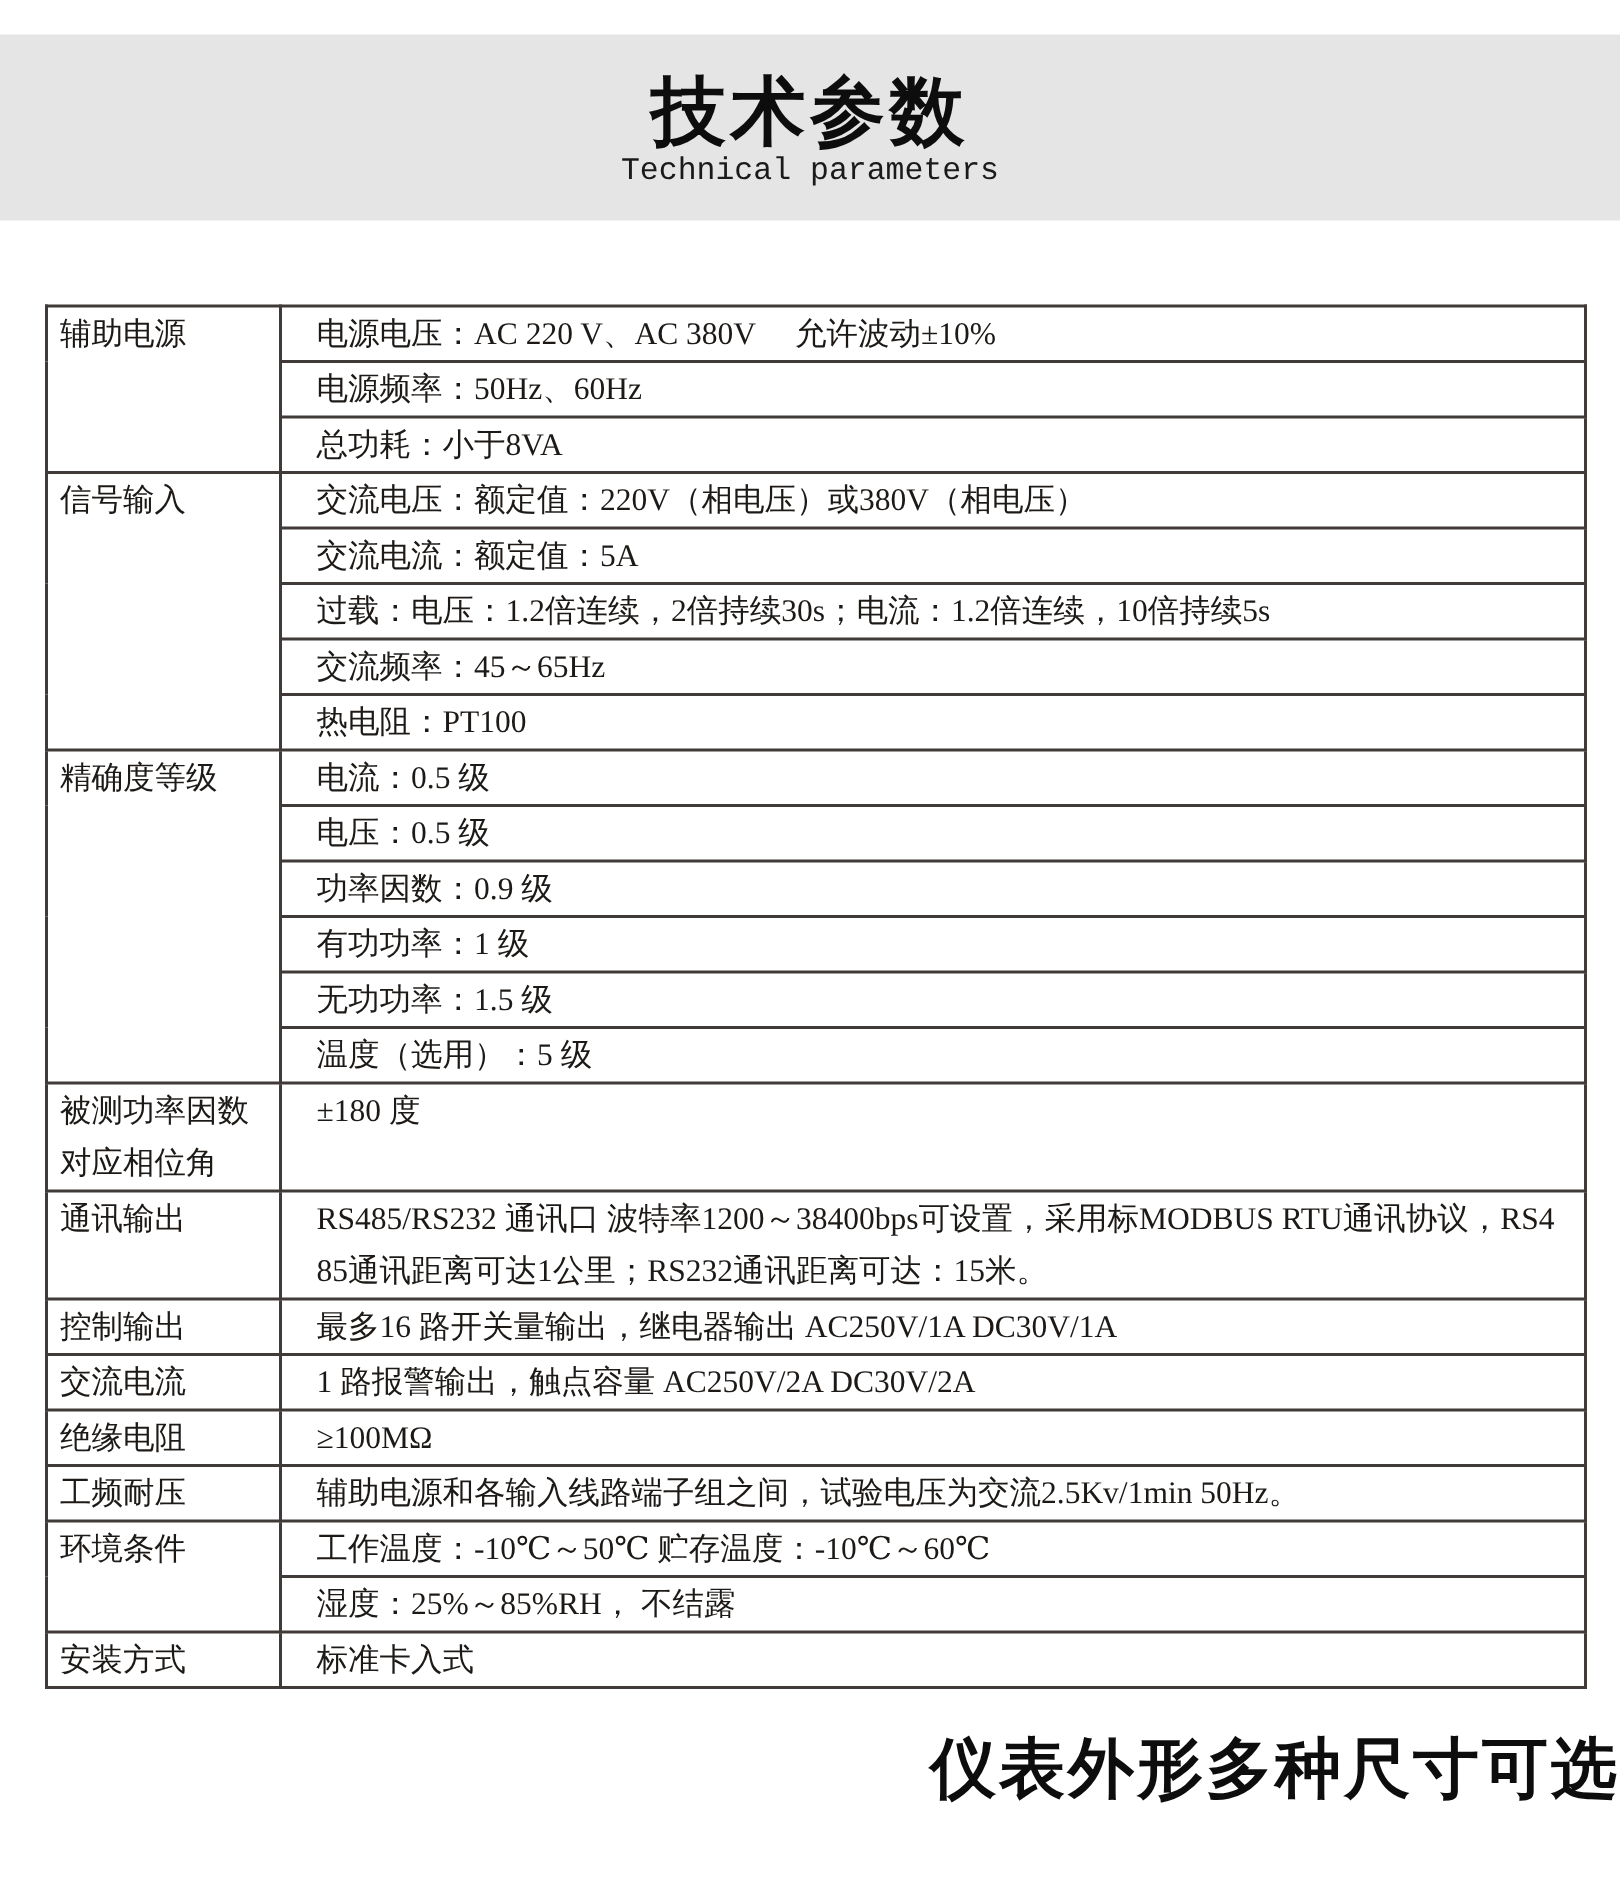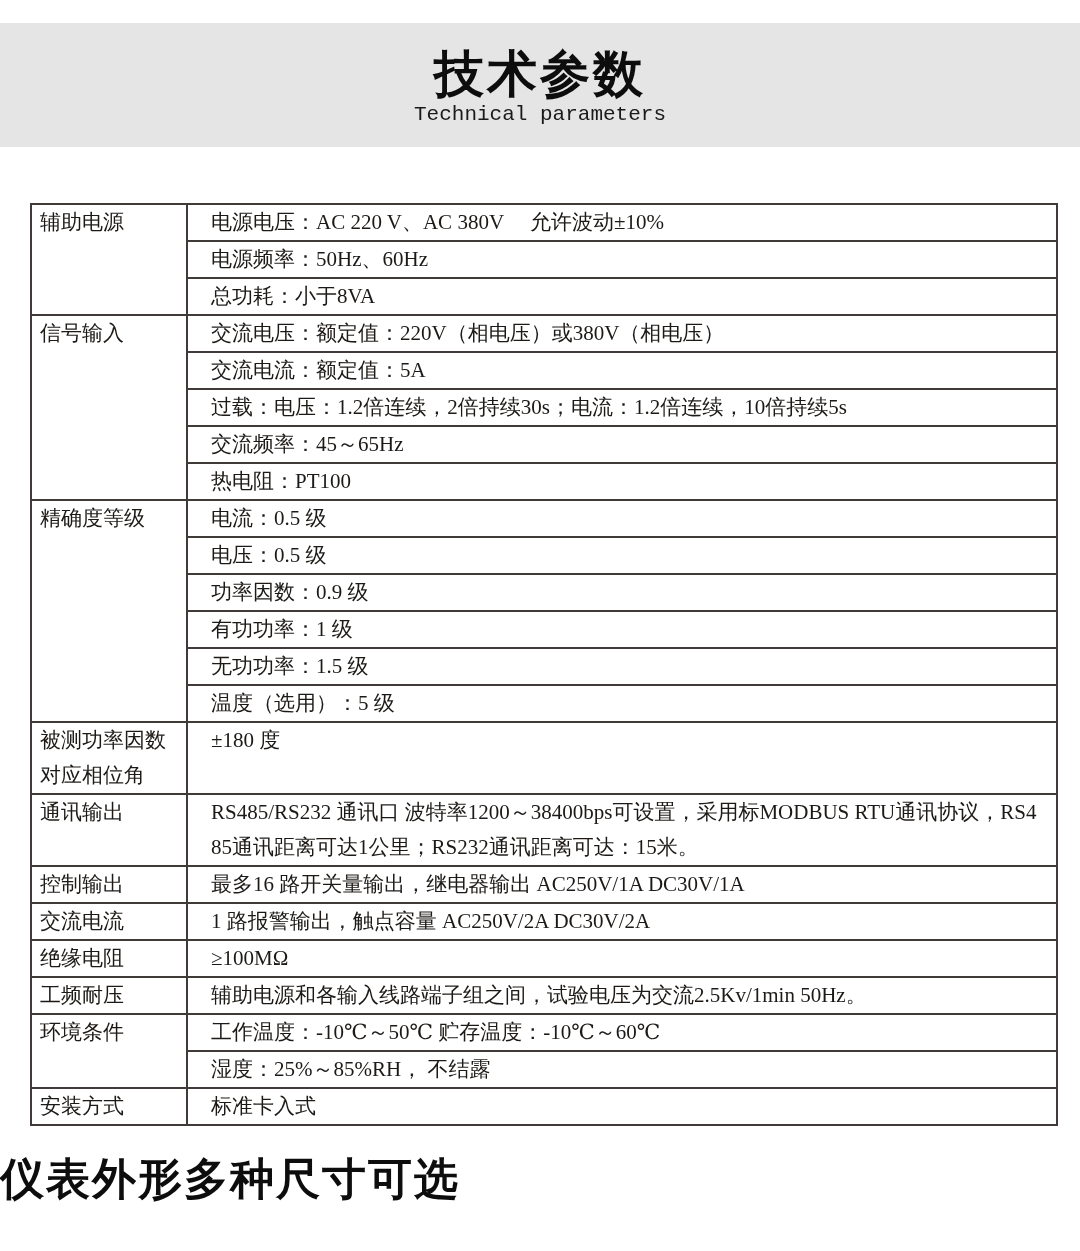--- a/index.html
+++ b/index.html
@@ -61,21 +61,21 @@
   }
   td.value {
     padding: 0 10px 0 23px;
     line-height: 35px;
     height: 35px;
   }
   .footer-heading {
     position: absolute;
     left: 0; top: 1150px;
     width: 1080px;
-    text-align: left;
+    text-align: right;
     font-family: "Liberation Sans", "DejaVu Sans", sans-serif;
     font-weight: bold;
     font-size: 44px;
     color: #0d0d0d;
     letter-spacing: 2px;
   }
 </style>
 </head>
 <body>
 

